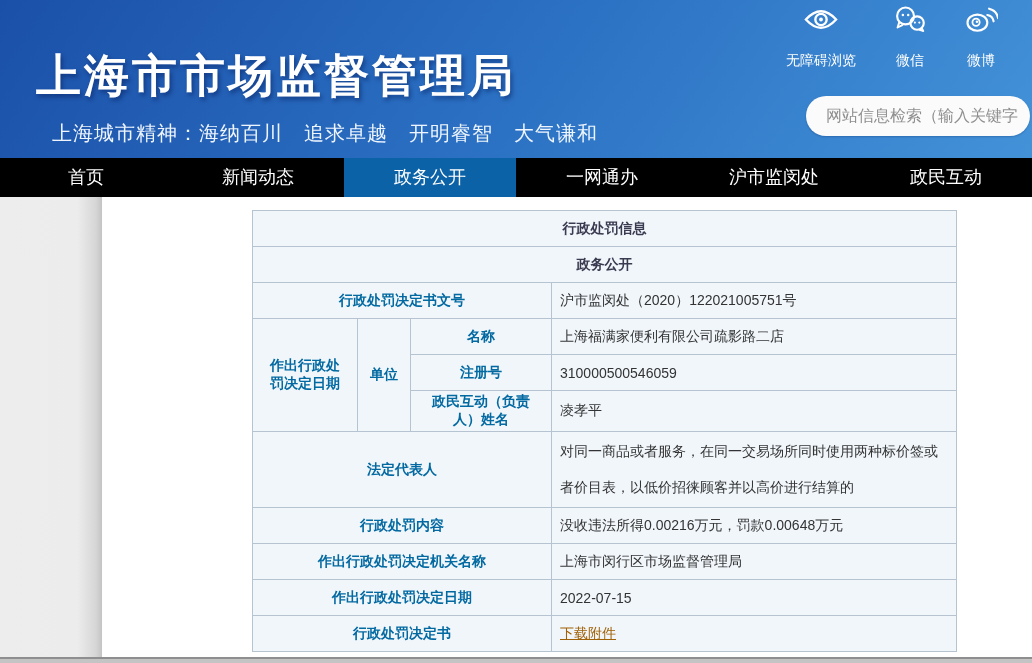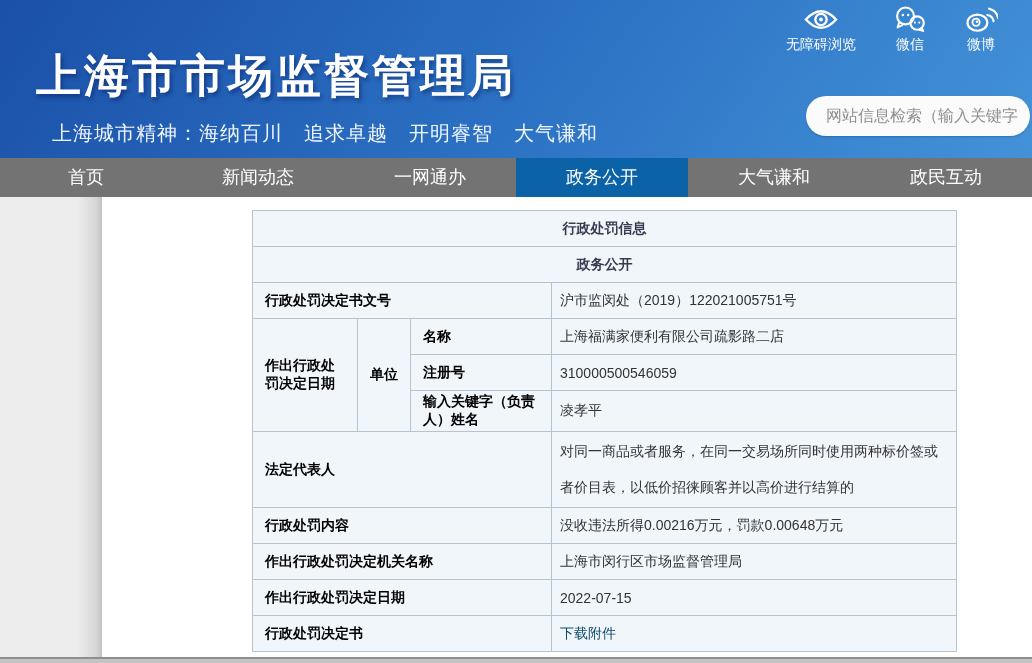--- a/index.html
+++ b/index.html
@@ -10,54 +10,54 @@
   
   .header { position:relative; height:158px; flex:none;
     background:linear-gradient(125deg,#1b50a8 0%,#2a6fc2 48%,#4392d8 100%); }
   .site-title { position:absolute; left:36px; top:46px; color:#fff;
     font-size:45px; font-weight:bold; letter-spacing:3px;
     text-shadow:2px 3px 4px rgba(0,20,80,.45); white-space:nowrap; }
   .site-subtitle { position:absolute; left:52px; top:120px; color:#eef5ff;
     font-size:20px; letter-spacing:1px; white-space:nowrap; }
   .quick-links { position:absolute; top:6px; right:34px; display:flex; gap:38px; }
   .quick-link { display:flex; flex-direction:column; align-items:center;
-    color:#fff; font-size:14px; gap:3px; cursor:pointer; white-space:nowrap; }
+    color:#fff; font-size:14px; gap:19px; cursor:pointer; white-space:nowrap; }
   .quick-link svg { display:block; }
   .search-box { position:absolute; top:96px; right:2px; width:224px; height:40px;
     background:#fbfbfb; border-radius:20px; display:flex; align-items:center;
     box-shadow:0 1px 2px rgba(0,30,90,.25); }
   .search-input { border:none; outline:none; background:transparent; width:100%;
     padding:0 12px 0 20px; font-size:16px; color:#666; }
   .search-input::placeholder { color:#8f8f8f; }
 
   
-  .nav { height:39px; flex:none; background:#737373; display:flex; }
+  .nav { height:39px; flex:none; background:#000000; display:flex; }
   .nav-item { flex:1; text-align:center; line-height:39px; color:#fff;
     font-size:18px; cursor:pointer; }
   .nav-item.active { background:#0b62a7; }
 
   
   .main { position:relative; flex:1; background:#fff; }
   .left-shade { position:absolute; left:0; top:0; bottom:6px; width:102px;
     background:linear-gradient(to right,#ededed 0%,#ececec 76%,#d6d6d6 94%,#c3c3c3 100%); }
   .bottom-bar { position:absolute; left:0; bottom:0; width:100%; height:6px;
     background:#c4c4c4; border-top:2px solid #8e8e8e; }
 
   
   .penalty-table { position:absolute; left:252px; top:13px; width:704px;
     border-collapse:collapse; font-size:14px; color:#333; table-layout:fixed; }
   .penalty-table td { border:1px solid #b6c3d0; background:#f1f6fb;
     padding:2px 12px; vertical-align:middle; }
   .penalty-table tr { height:36px; }
   .penalty-table tr.tall { height:73px; }
-  td.lbl { font-weight:bold; color:#000000; }
+  td.lbl { font-weight:bold; text-align:center; color:#0369a1; }
   td.val { text-align:left; padding-left:8px; }
   td.head { font-weight:bold; text-align:center; color:#3a3a50; }
   td.val-tall { line-height:2.55; padding-left:8px; }
-  a.attach-link { color:#0c4a6e; cursor:pointer; }
+  a.attach-link { color:#a16207; text-decoration:underline; cursor:pointer; }
 </style>
 </head>
 <body>
 
 <div class="page">
 
   <div class="header">
     <div class="site-title">上海市市场监督管理局</div>
     <div class="site-subtitle">上海城市精神：海纳百川　追求卓越　开明睿智　大气谦和</div>
 
@@ -102,23 +102,23 @@
     </div>
 
     <div class="search-box">
       <input class="search-input" type="text" placeholder="网站信息检索（输入关键字）" style="">
     </div>
   </div>
 
   <div class="nav">
     <div class="nav-item">首页</div>
     <div class="nav-item">新闻动态</div>
+    <div class="nav-item active">政务公开</div>
     <div class="nav-item">一网通办</div>
-    <div class="nav-item active">政务公开</div>
-    <div class="nav-item">大气谦和</div>
+    <div class="nav-item">沪市监闵处</div>
     <div class="nav-item">政民互动</div>
   </div>
 
   <div class="main">
     <div class="left-shade"></div>
 
     <table class="penalty-table">
       <colgroup>
         <col style="width:105px">
           <col style="width:53px">
@@ -127,34 +127,34 @@
       </colgroup>
       <tbody>
           <tr>
         <td colspan="4" class="head">行政处罚信息</td>
       </tr>
       <tr>
         <td colspan="4" class="head">政务公开</td>
       </tr>
       <tr>
         <td colspan="3" class="lbl">行政处罚决定书文号</td>
-        <td class="val">沪市监闵处（2019）122021005751号</td>
+        <td class="val">沪市监闵处（2020）122021005751号</td>
       </tr>
       <tr>
         <td rowspan="3" class="lbl">作出行政处罚决定日期</td>
         <td rowspan="3" class="lbl">单位</td>
         <td class="lbl">名称</td>
         <td class="val">上海福满家便利有限公司疏影路二店</td>
       </tr>
       <tr>
         <td class="lbl">注册号</td>
         <td class="val">310000500546059</td>
       </tr>
       <tr>
-        <td class="lbl">输入关键字（负责人）姓名</td>
+        <td class="lbl">政民互动（负责人）姓名</td>
         <td class="val">凌孝平</td>
       </tr>
       <tr class="tall">
         <td colspan="3" class="lbl">法定代表人</td>
         <td class="val-tall">对同一商品或者服务，在同一交易场所同时使用两种标价签或者价目表，以低价招徕顾客并以高价进行结算的</td>
       </tr>
       <tr>
         <td colspan="3" class="lbl">行政处罚内容</td>
         <td class="val">没收违法所得0.00216万元，罚款0.00648万元</td>
       </tr>

